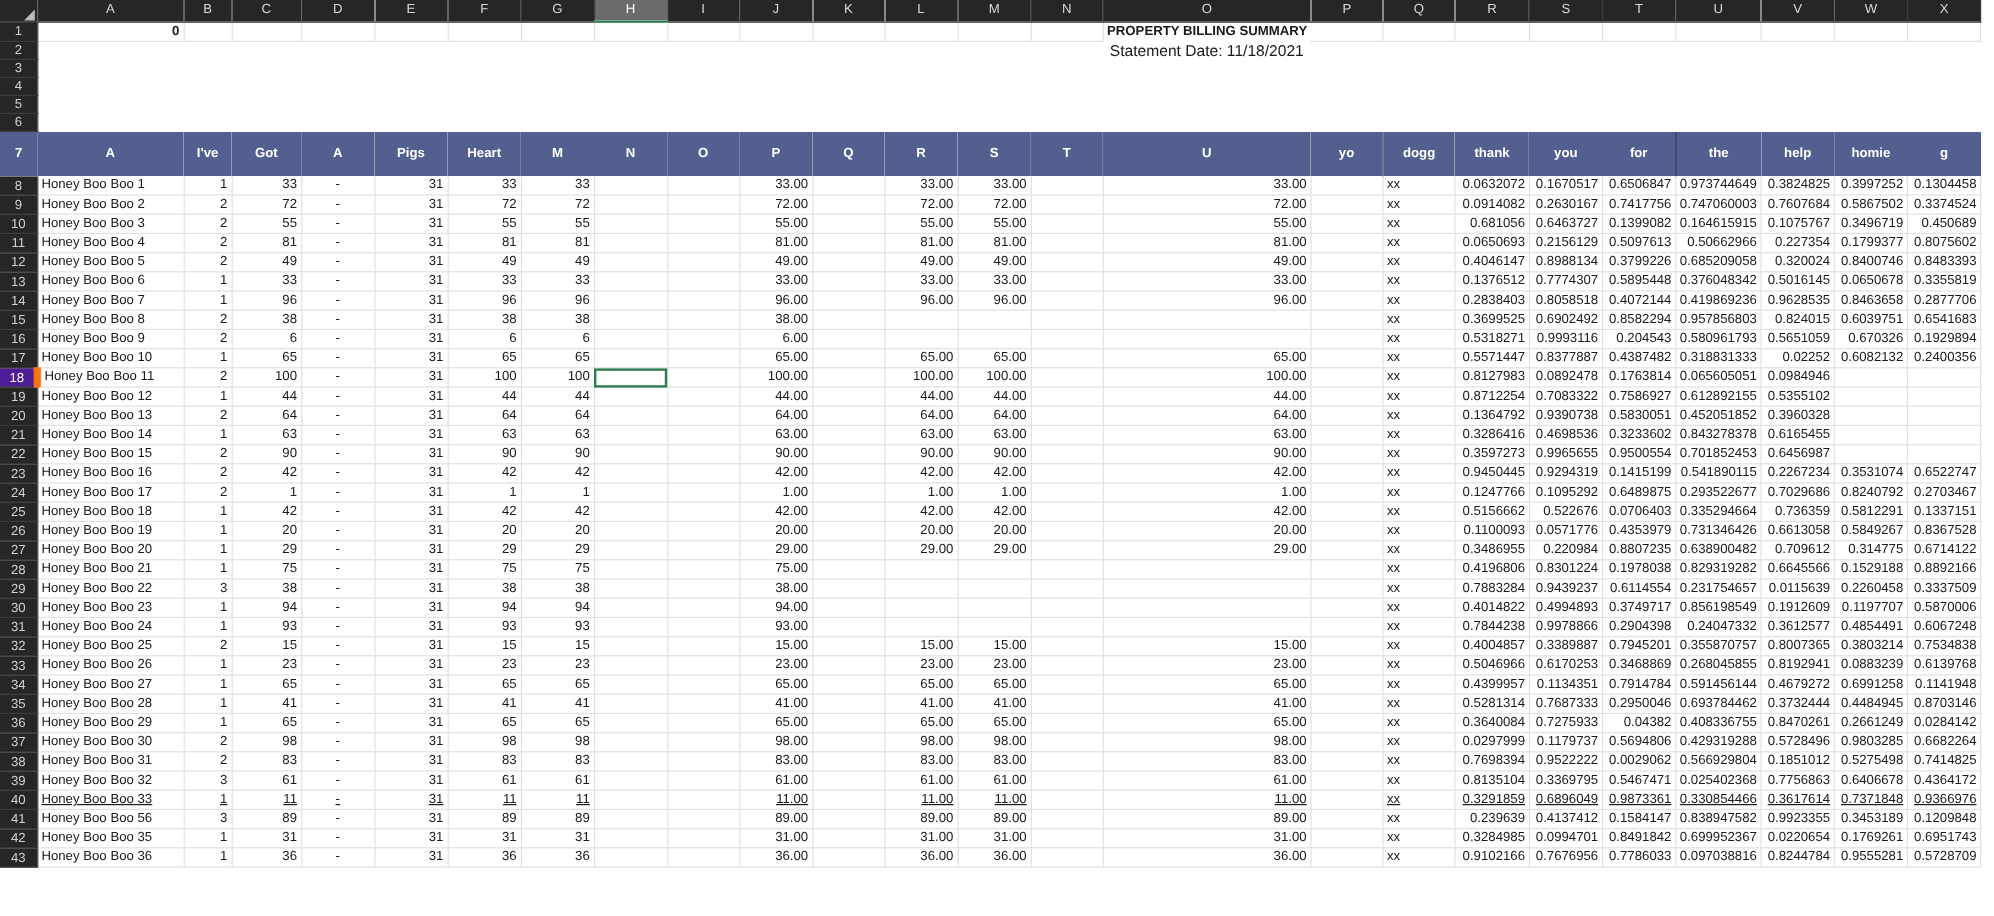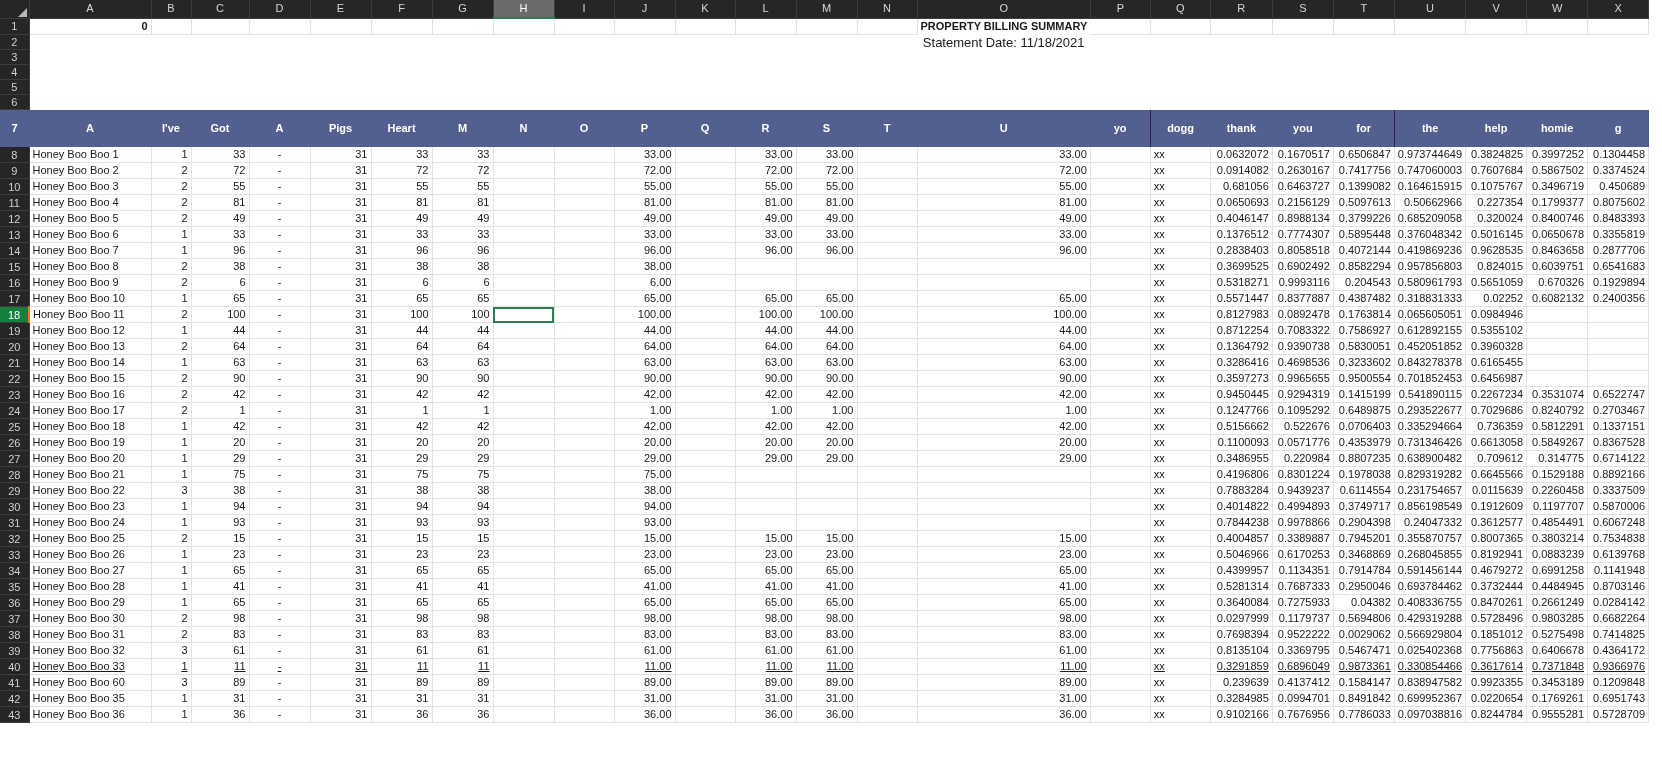--- a/index.html
+++ b/index.html
@@ -24,21 +24,21 @@
     position:absolute;right:2px;bottom:1px;width:0;height:0;
     border-left:9px solid transparent;border-bottom:9px solid #b9b9b9;
   }
 
   
   td.rowhead{
     background:#262626;color:#d0d0d0;text-align:center;font-size:11px;
     border-right:1px solid #3c3c3c;border-bottom:1px solid #3c3c3c;
     width:28px;padding:0;
   }
-  td.rowhead.active{background:#15803d;color:#fff;border-right:2px solid #f97316;}
+  td.rowhead.active{background:#4c1d95;color:#fff;border-right:6px solid #f97316;}
 
   
   td.c{
     border-right:1px solid #e2e2e2;border-bottom:1px solid #e2e2e2;
     height:15px;line-height:15px;padding:0 3px;overflow:hidden;
     white-space:nowrap;background:#fff;
   }
   td.num{text-align:right;}
   td.txt{text-align:left;}
   td.ctr{text-align:center;}
@@ -1201,21 +1201,21 @@
           <td class="c num">0.3291859</td>
           <td class="c num">0.6896049</td>
           <td class="c num">0.9873361</td>
           <td class="c num">0.330854466</td>
           <td class="c num">0.3617614</td>
           <td class="c num">0.7371848</td>
           <td class="c num">0.9366976</td>
         </tr>
         <tr style="height: 15px;">
           <td class="rowhead">41</td>
-          <td class="c txt">Honey Boo Boo 60</td>
+          <td class="c txt">Honey Boo Boo 56</td>
           <td class="c num">3</td>
           <td class="c num">89</td>
           <td class="c ctr">-</td>
           <td class="c num">31</td>
           <td class="c num">89</td>
           <td class="c num">89</td>
           <td class="c num"></td>
           <td class="c num"></td>
           <td class="c num">89.00</td>
           <td class="c num"></td>

